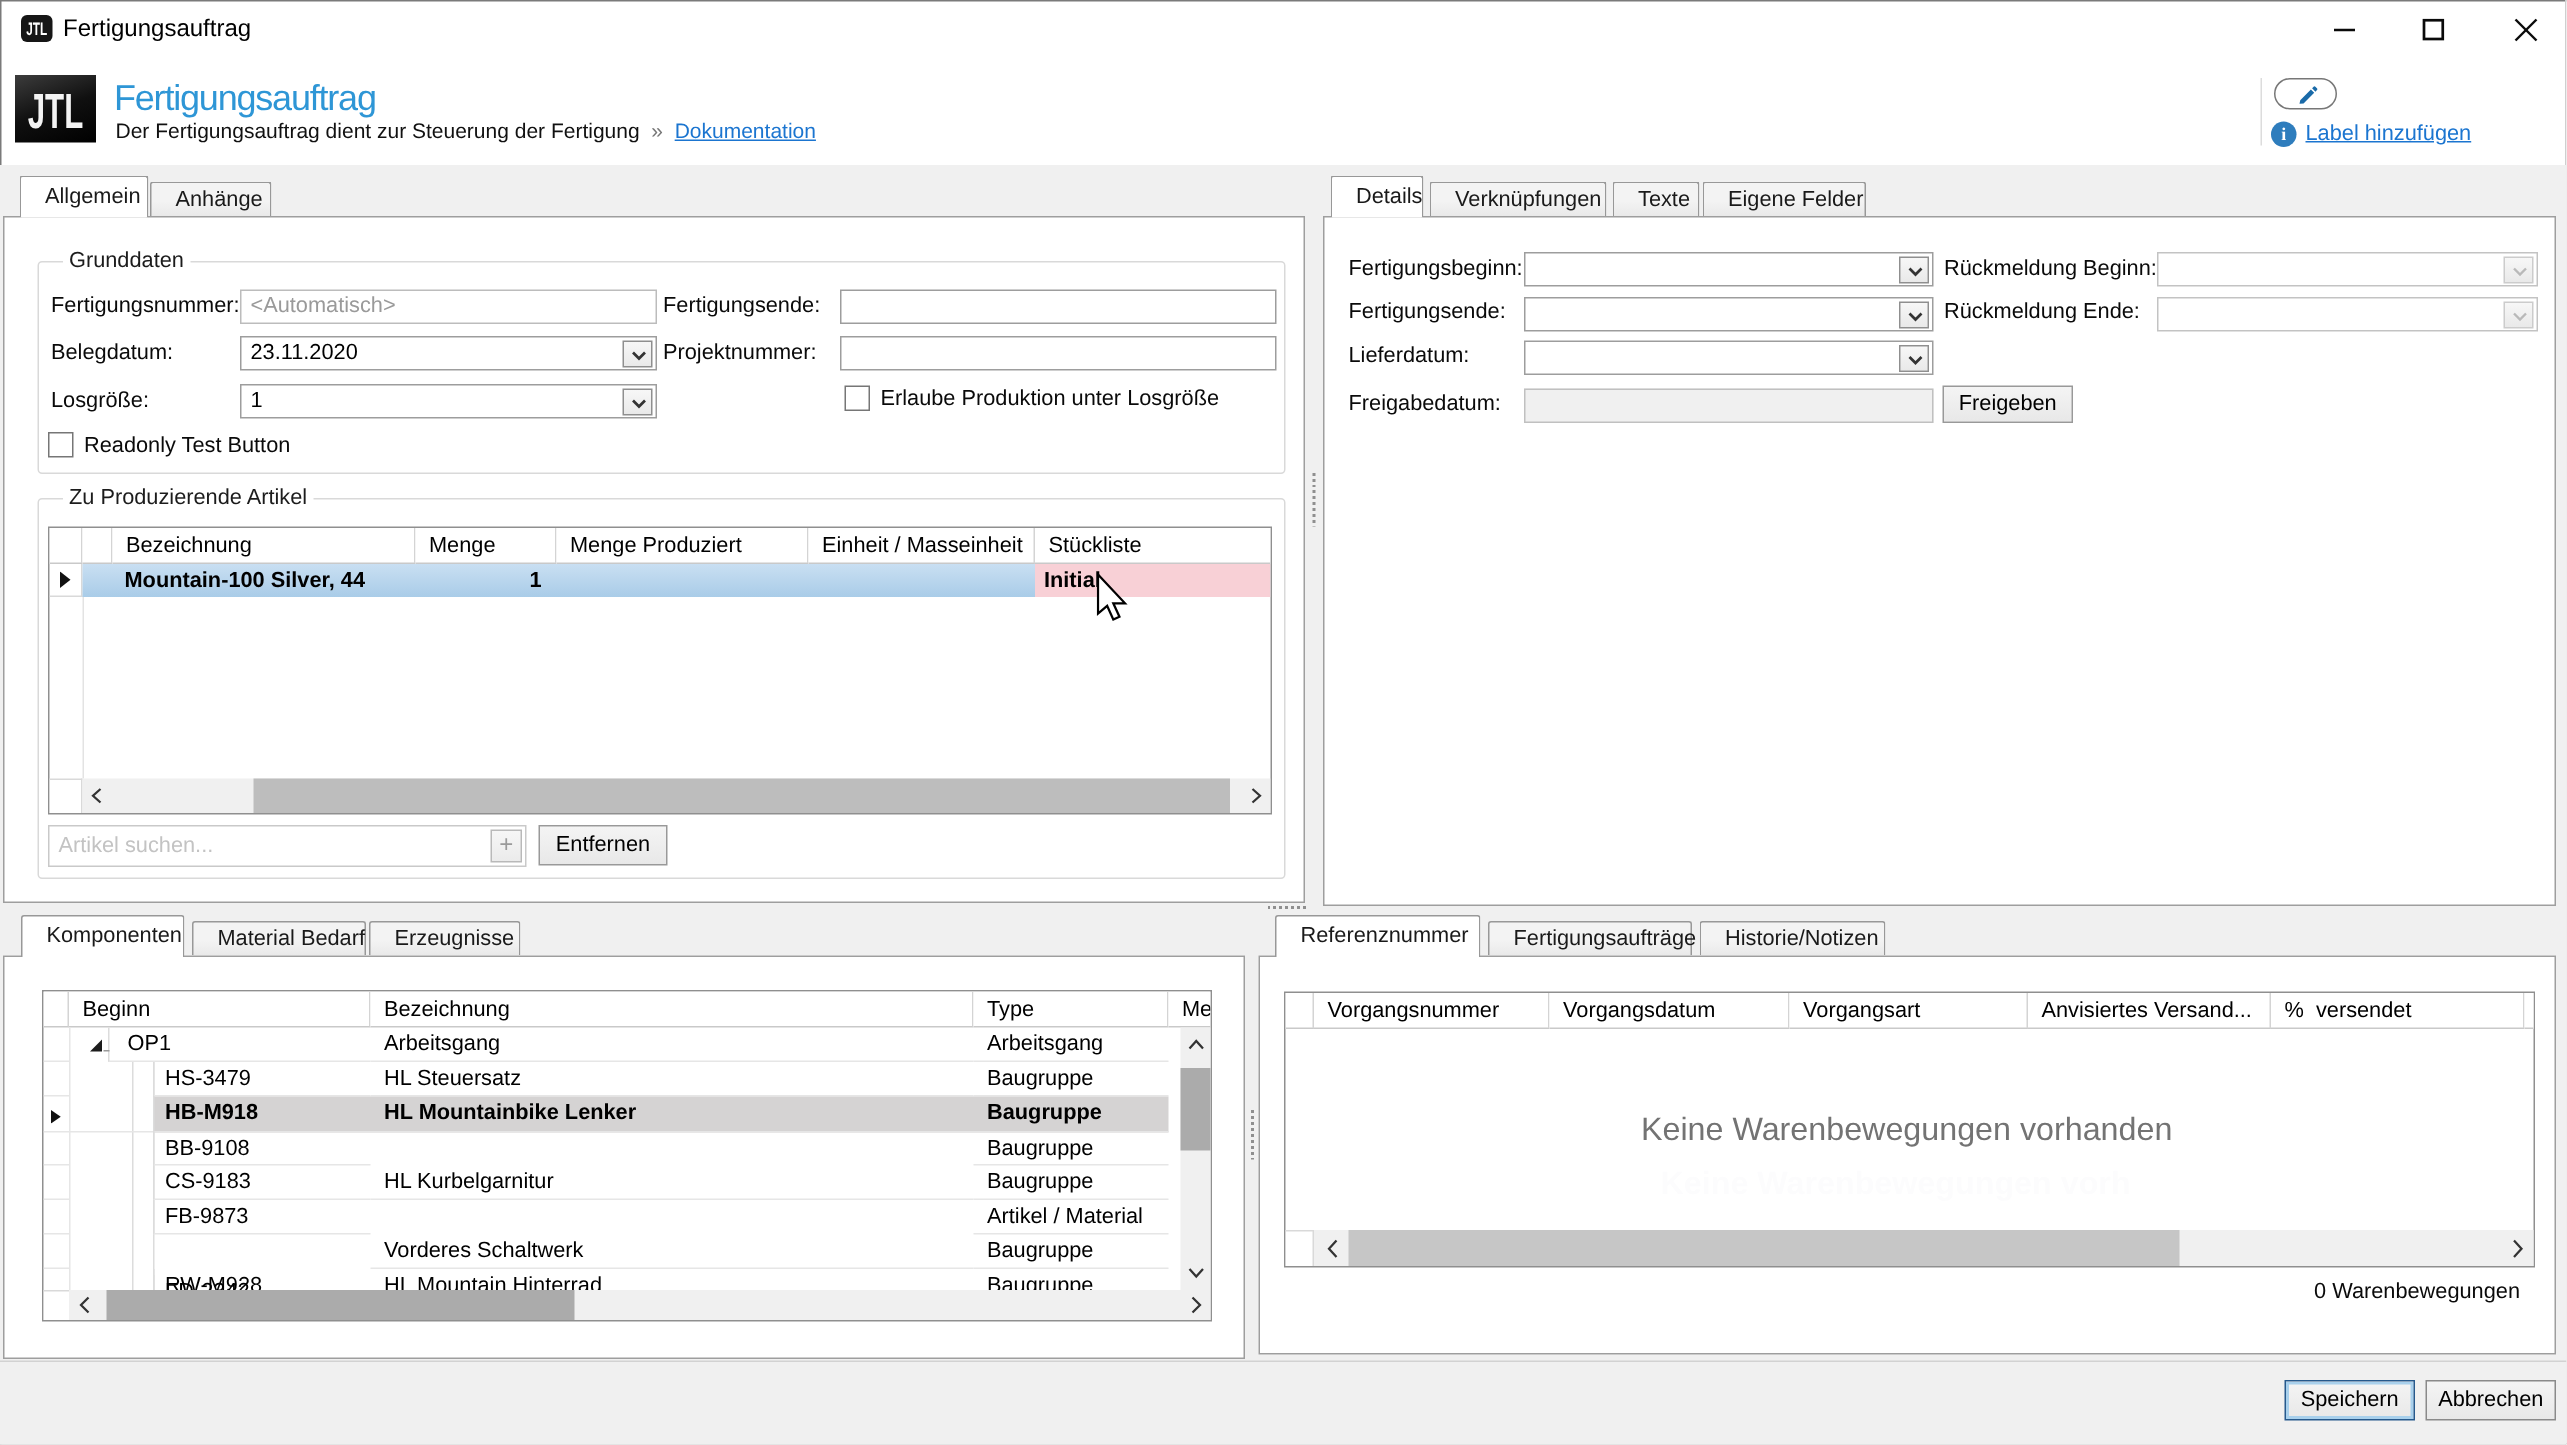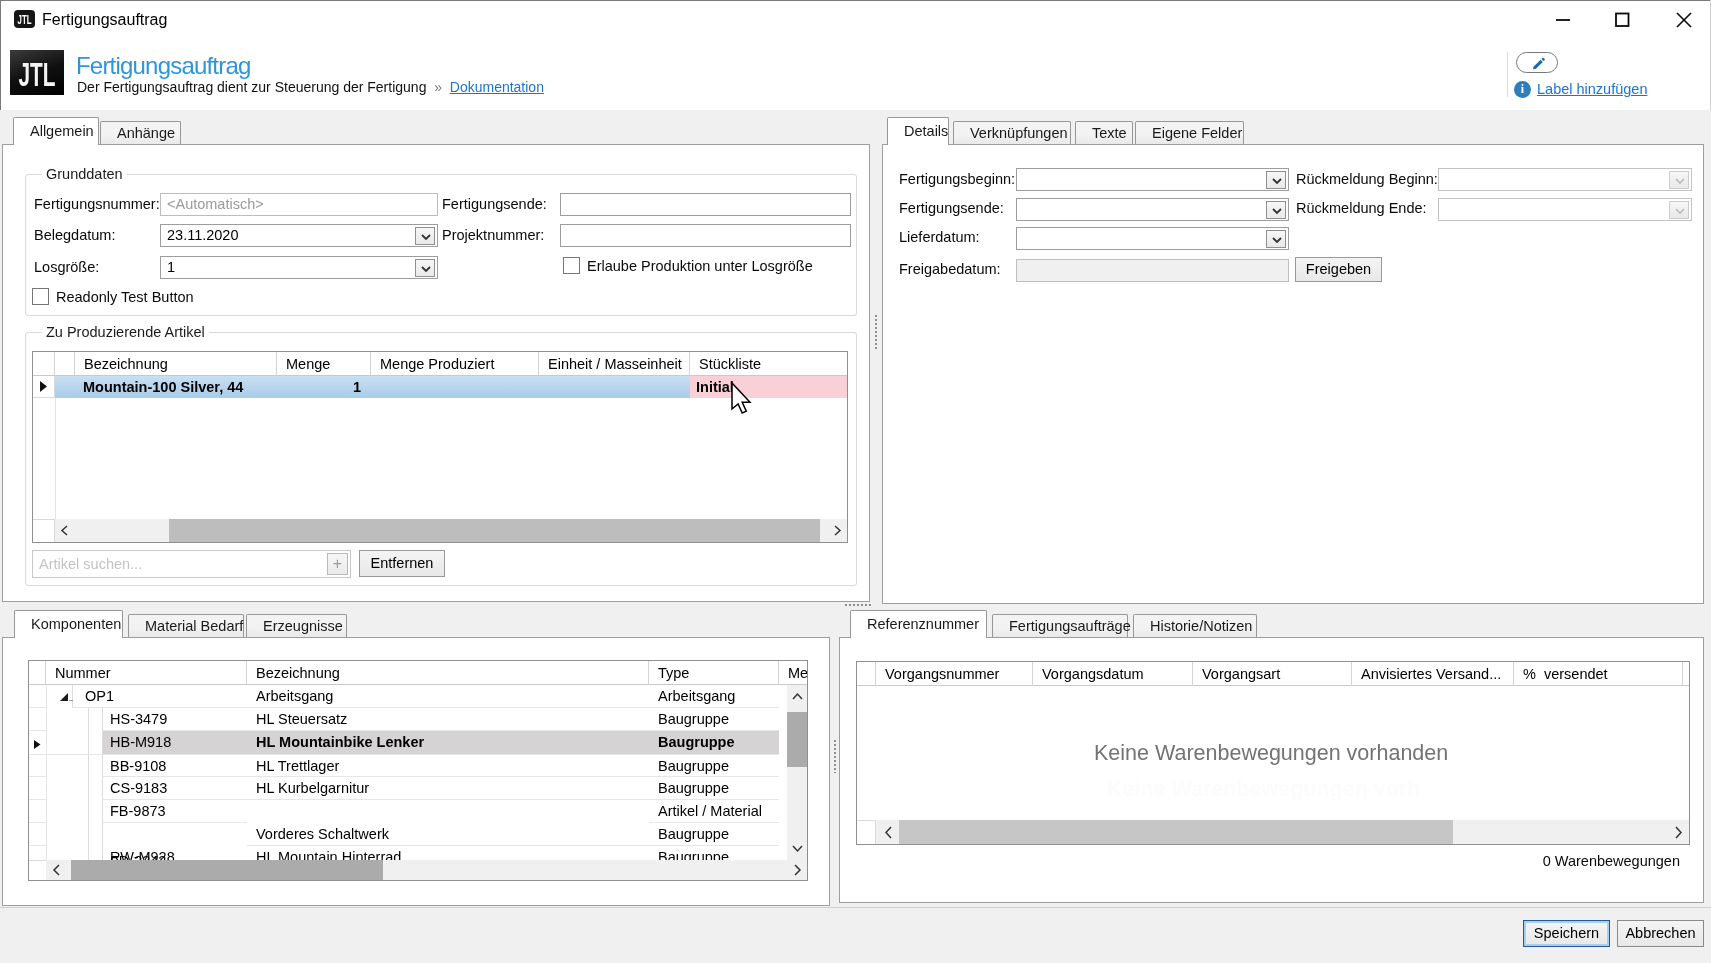--- a/index.html
+++ b/index.html
@@ -208,21 +208,21 @@
 <div class="dots-v" style="left:834px;top:740px;height:33px"></div>
 
 <div class="tab" style="left:128px;top:614px;width:116px">Material Bedarf</div>
 <div class="tab" style="left:246px;top:614px;width:101px">Erzeugnisse</div>
 <div class="panel" style="left:2px;top:637px;width:828px;height:269px"></div>
 <div class="tab sel" style="left:14px;top:610px;width:109px">Komponenten</div>
 
 <div class="abs" style="left:28px;top:660px;width:780px;height:221px;border:1px solid #8f8f8f;background:#fff;overflow:hidden">
 
   <div class="ghead" style="left:0;top:0;width:17px;height:24px"></div>
-  <div class="ghead" style="left:17px;top:0;width:201px;height:24px">Nummer</div>
+  <div class="ghead" style="left:17px;top:0;width:201px;height:24px">Beginn</div>
   <div class="ghead" style="left:218px;top:0;width:402px;height:24px">Bezeichnung</div>
   <div class="ghead" style="left:620px;top:0;width:130px;height:24px">Type</div>
   <div class="ghead" style="left:750px;top:0;width:28px;height:24px;border-right:none">Me</div>
 
   <div class="abs" style="left:0;top:24px;width:17px;height:23px;border-bottom:1px solid #e6e6e6"></div>
   <div class="abs" style="left:0;top:47px;width:17px;height:23px;border-bottom:1px solid #e6e6e6"></div>
   <div class="abs" style="left:0;top:70px;width:17px;height:24px;border-bottom:1px solid #e6e6e6"></div>
   <div class="abs" style="left:0;top:94px;width:17px;height:22px;border-bottom:1px solid #e6e6e6"></div>
   <div class="abs" style="left:0;top:116px;width:17px;height:23px;border-bottom:1px solid #e6e6e6"></div>
   <div class="abs" style="left:0;top:139px;width:17px;height:23px;border-bottom:1px solid #e6e6e6"></div>
@@ -239,25 +239,24 @@
   <div class="vline" style="left:59px;top:47px;height:152px;background:#dcdcdc"></div>
   <div class="vline" style="left:73px;top:47px;height:152px;background:#dcdcdc"></div>
   <div class="abs gcell" style="left:73px;top:47px;width:145px;height:23px;border-bottom:1px solid #e6e6e6;border-left:1px solid #dcdcdc;padding-left:7px;">HS-3479</div>
   <div class="abs gcell" style="left:218px;top:47px;width:402px;height:23px;border-bottom:1px solid #e6e6e6;padding-left:9px;">HL Steuersatz</div>
   <div class="abs gcell" style="left:620px;top:47px;width:130px;height:23px;border-bottom:1px solid #e6e6e6;padding-left:9px;">Baugruppe</div>
   <div class="abs" style="left:17px;top:70px;width:56px;height:24px;border-bottom:1px solid #e6e6e6;"></div>
   <div class="abs" style="left:73px;top:70px;width:677px;height:24px;background:#d5d3d3;border-bottom:1px solid #e6e6e6;"></div>
   <svg style="position:absolute;left:5px;top:79px" width="7" height="9">
       <polygon points="0,0 6.5,4.5 0,9" fill="#111"></polygon>
     </svg>
-  <div class="abs gcell" style="left:73px;top:70px;width:145px;height:24px;border-left:1px solid #dcdcdc;padding-left:7px;font-weight:normal;">HB-M918</div>
+  <div class="abs gcell" style="left:73px;top:70px;width:145px;height:24px;border-left:1px solid #dcdcdc;padding-left:7px;font-weight:bold;">HB-M918</div>
   <div class="abs gcell" style="left:218px;top:70px;width:402px;height:24px;padding-left:9px;font-weight:bold;">HL Mountainbike Lenker</div>
   <div class="abs gcell" style="left:620px;top:70px;width:130px;height:24px;padding-left:9px;font-weight:bold;">Baugruppe</div>
   <div class="abs gcell" style="left:73px;top:94px;width:145px;height:22px;border-bottom:1px solid #e6e6e6;border-left:1px solid #dcdcdc;padding-left:7px;">BB-9108</div>
-  <div class="abs gcell" style="left:218px;top:94px;width:402px;height:22px;border-bottom:1px solid #e6e6e6;padding-left:9px;">HL Trettlager</div>
   <div class="abs gcell" style="left:620px;top:94px;width:130px;height:22px;border-bottom:1px solid #e6e6e6;padding-left:9px;">Baugruppe</div>
   <div class="abs gcell" style="left:73px;top:116px;width:145px;height:23px;border-bottom:1px solid #e6e6e6;border-left:1px solid #dcdcdc;padding-left:7px;">CS-9183</div>
   <div class="abs gcell" style="left:218px;top:116px;width:402px;height:23px;border-bottom:1px solid #e6e6e6;padding-left:9px;">HL Kurbelgarnitur</div>
   <div class="abs gcell" style="left:620px;top:116px;width:130px;height:23px;border-bottom:1px solid #e6e6e6;padding-left:9px;">Baugruppe</div>
   <div class="abs gcell" style="left:73px;top:139px;width:145px;height:23px;border-bottom:1px solid #e6e6e6;border-left:1px solid #dcdcdc;padding-left:7px;">FB-9873</div>
   <div class="abs gcell" style="left:620px;top:139px;width:130px;height:23px;border-bottom:1px solid #e6e6e6;padding-left:9px;">Artikel / Material</div>
   <div class="abs gcell" style="left:73px;top:162px;width:145px;height:23px;border-bottom:1px solid #e6e6e6;border-left:1px solid #dcdcdc;padding-left:7px;margin-top:27px;">FD-2342</div>
   <div class="abs gcell" style="left:218px;top:162px;width:402px;height:23px;border-bottom:1px solid #e6e6e6;padding-left:9px;">Vorderes Schaltwerk</div>
   <div class="abs gcell" style="left:620px;top:162px;width:130px;height:23px;border-bottom:1px solid #e6e6e6;padding-left:9px;">Baugruppe</div>
   <div class="abs gcell" style="left:73px;top:185px;width:145px;height:14px;border-left:1px solid #dcdcdc;padding-left:7px;">RW-M928</div>

